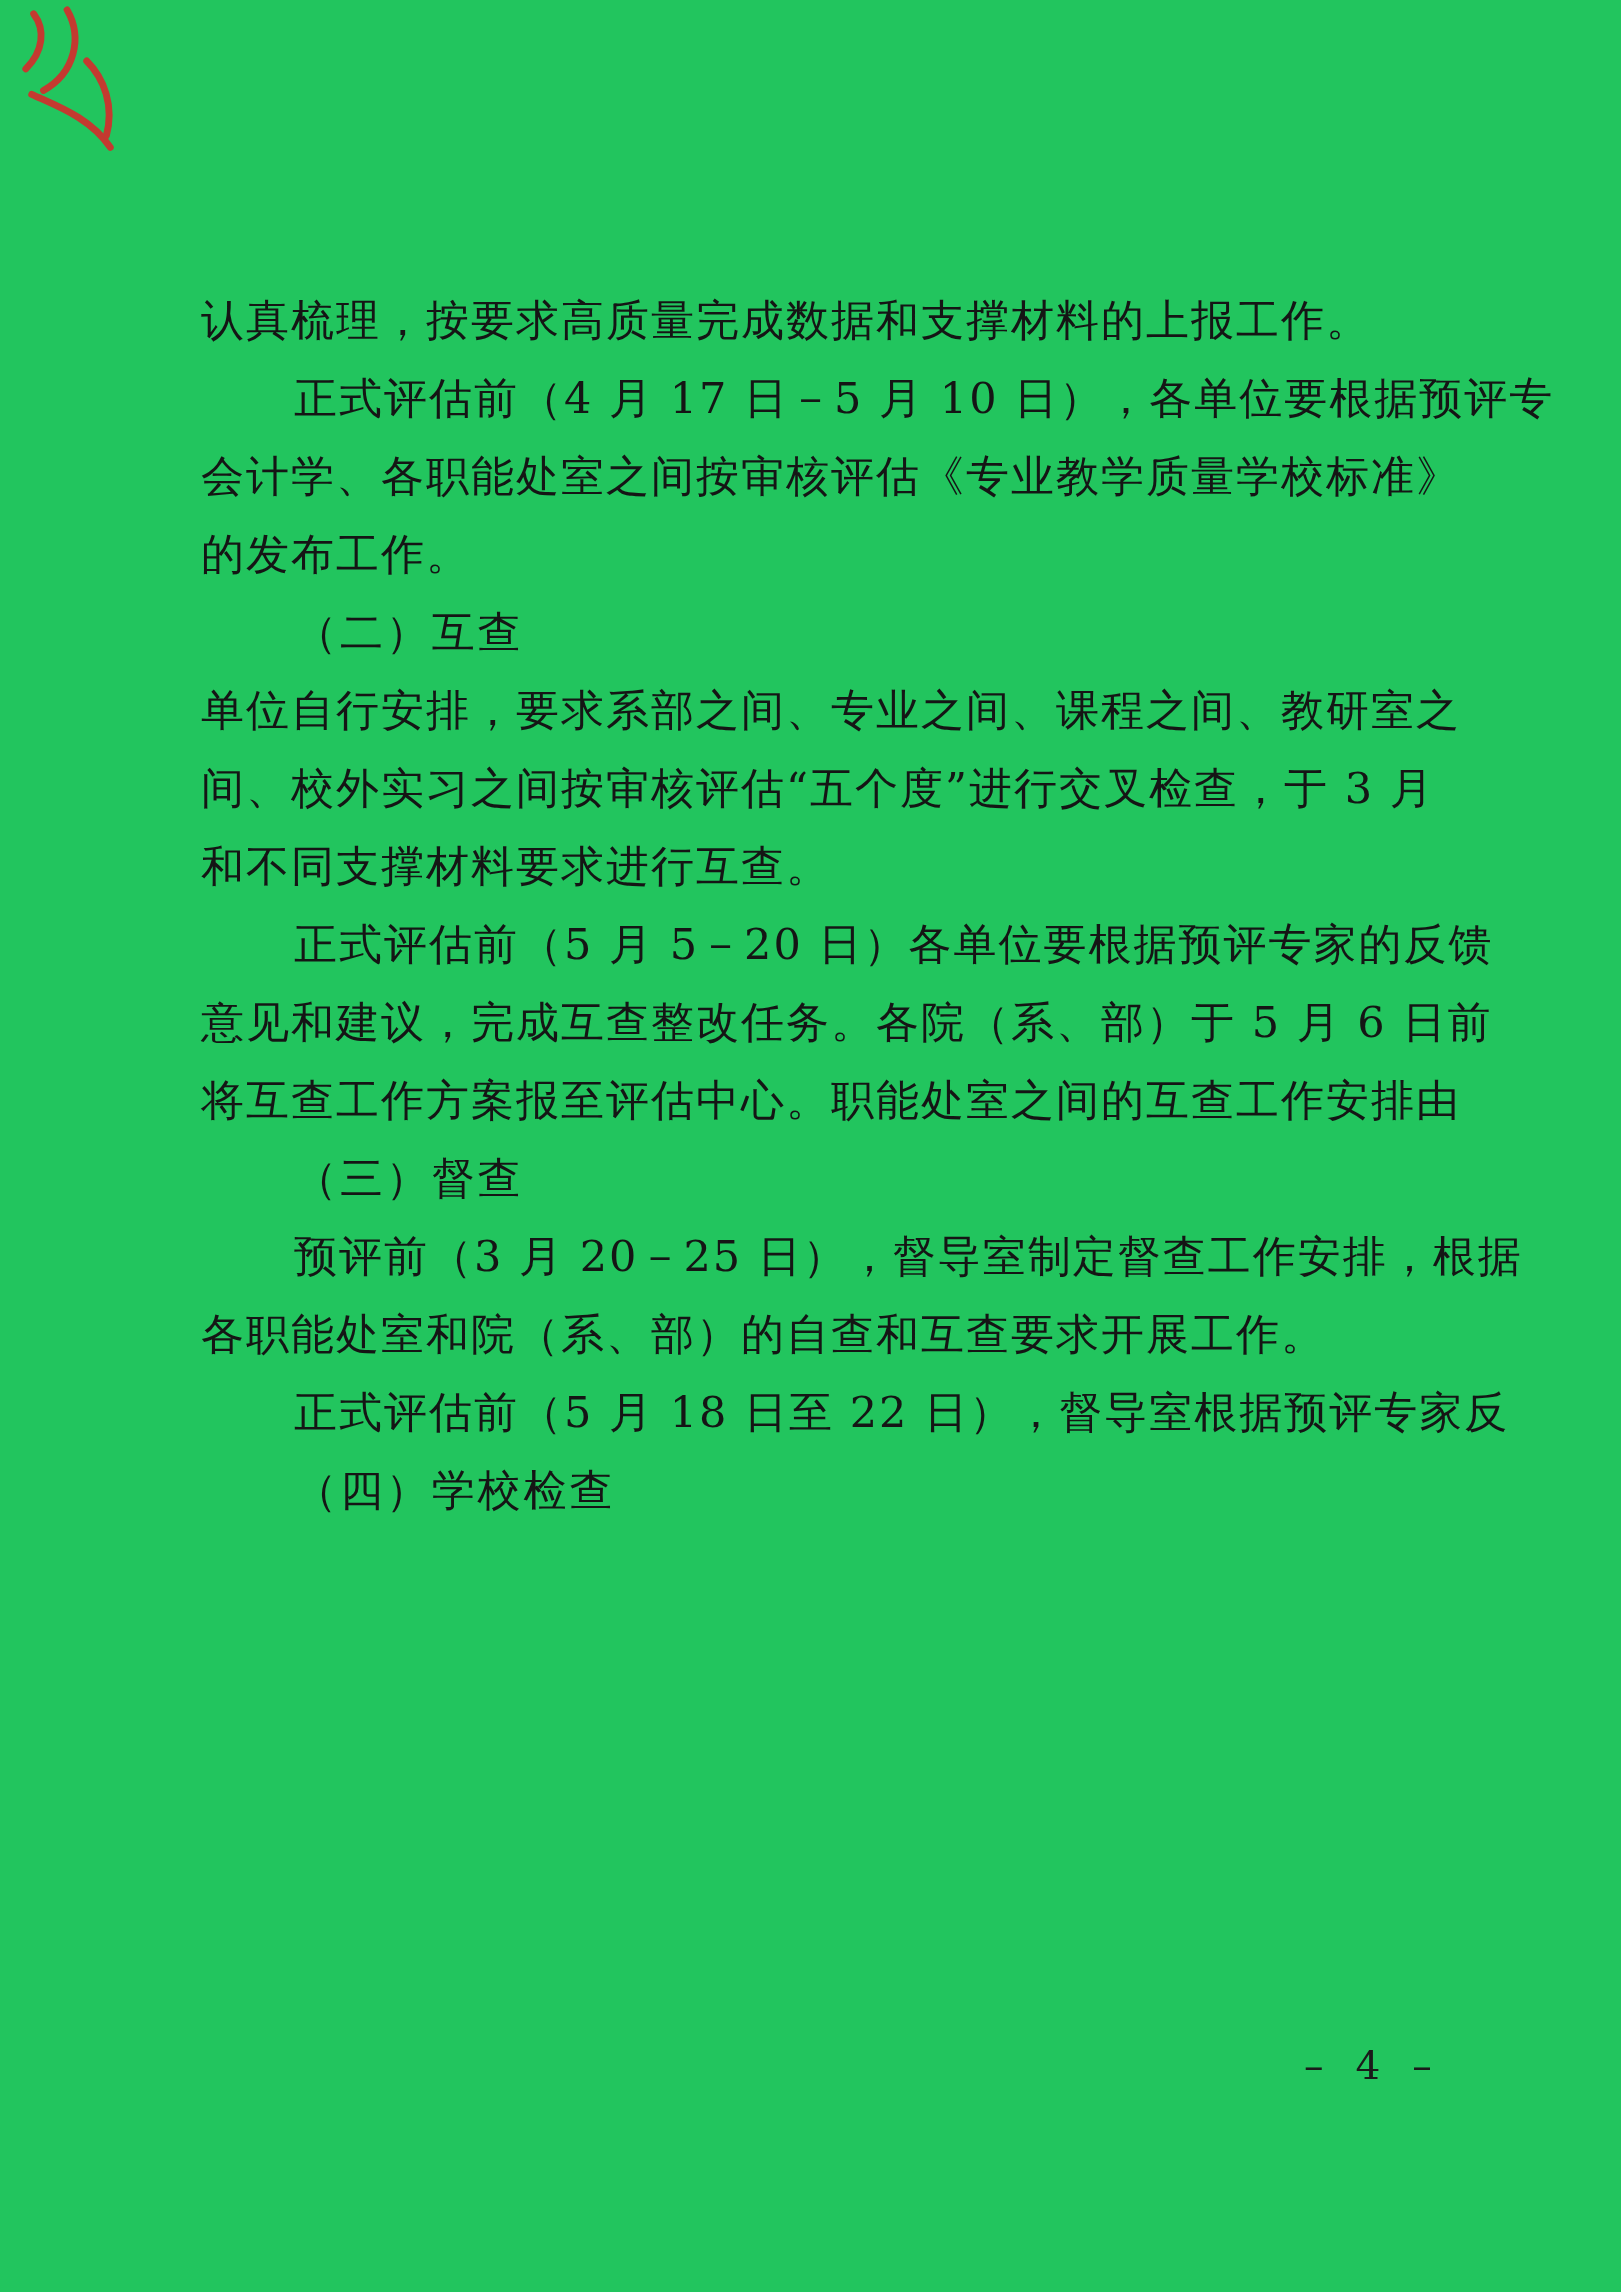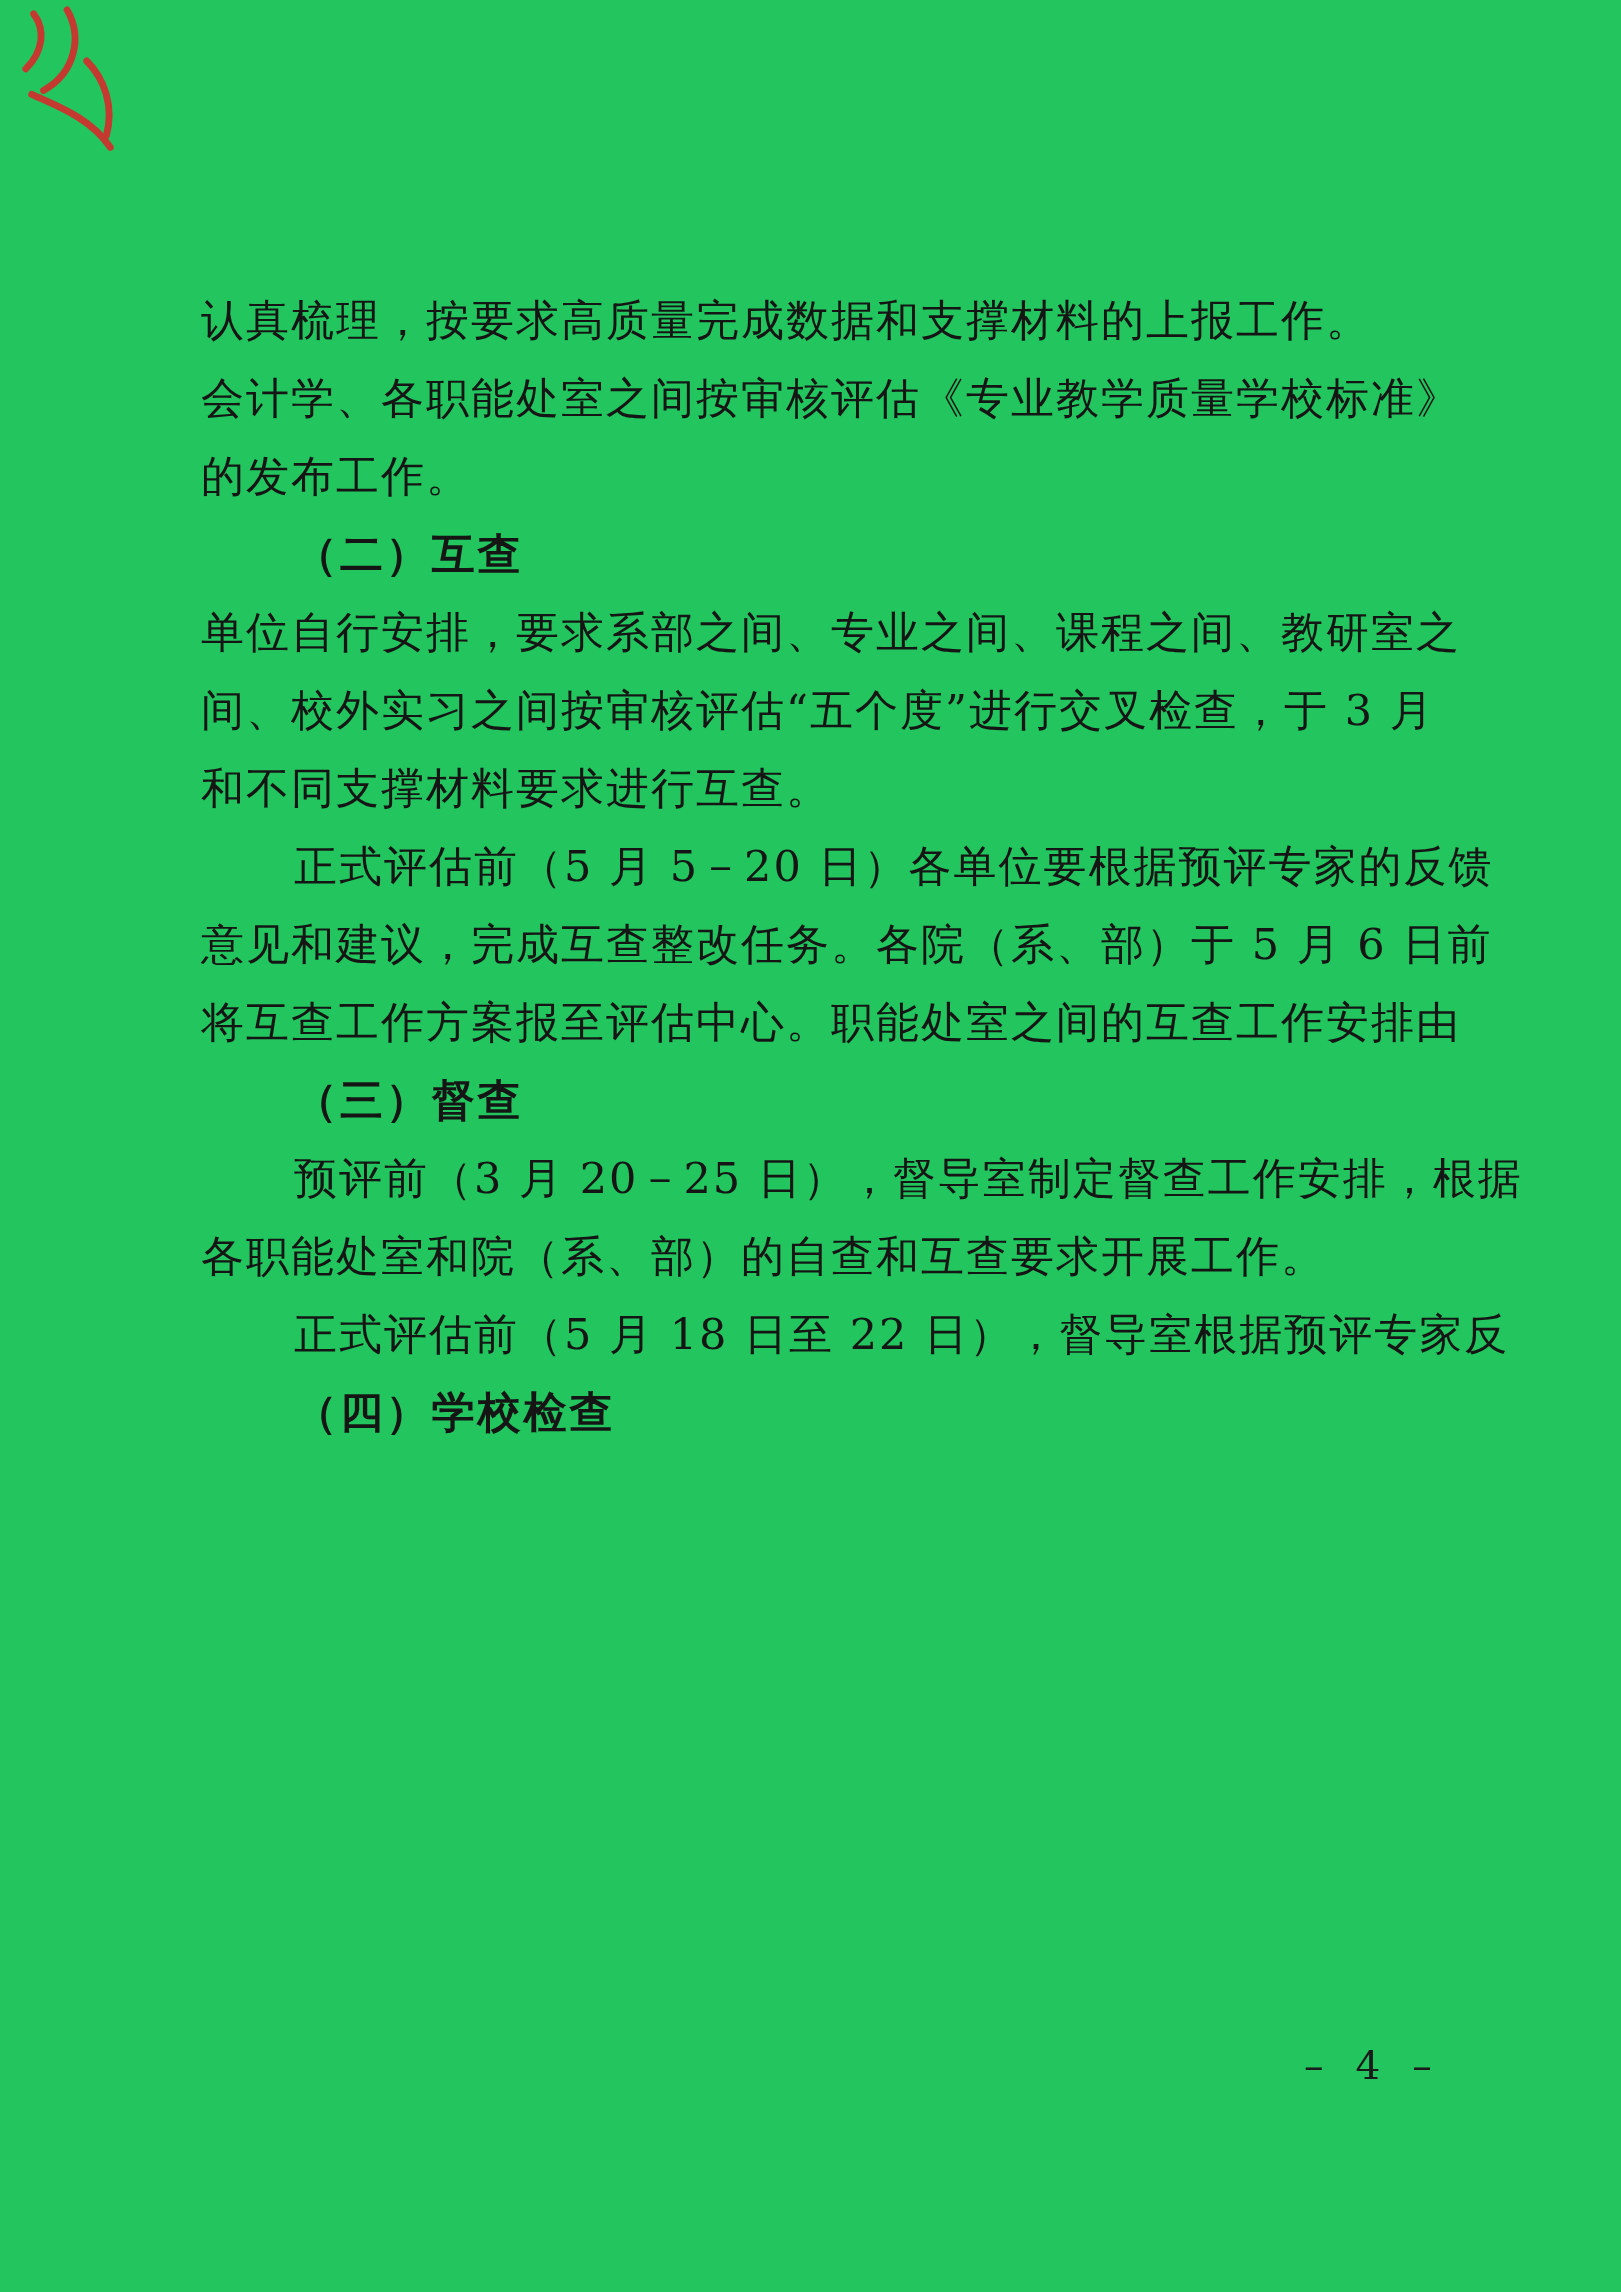--- a/index.html
+++ b/index.html
@@ -33,21 +33,21 @@
     height: 78px;
     line-height: 78px;
     font-size: 43px;
     letter-spacing: 2px;
     white-space: nowrap;
   }
   .line.indent {
     padding-left: 93px;
   }
   .line.heading {
-    font-weight: 700;
+    font-weight: 400;
     letter-spacing: 2.9px;
   }
   .page-number {
     position: absolute;
     left: 1304px;
     top: 2041px;
     font-size: 39px;
     letter-spacing: 9.8px;
     line-height: 49px;
     color: #1a1a1a;
@@ -61,20 +61,21 @@
 
   <svg class="red-scribble" viewBox="0 0 125 170" fill="none" stroke="#c43a30" stroke-width="7" stroke-linecap="round">
     <path d="M24,10 C36,26 34,48 16,66"></path>
     <path d="M58,6 C74,34 66,70 34,88"></path>
     <path d="M22,92 C48,104 82,116 102,146"></path>
     <path d="M78,58 C96,76 106,104 98,134"></path>
   </svg>
 
   <div class="content">
       <div class="line">认真梳理，按要求高质量完成数据和支撑材料的上报工作。</div>
+      <div class="line indent">正式评估前（4 月 17 日－5 月 10 日），各单位要根据预评专</div>
       <div class="line">会计学、各职能处室之间按审核评估《专业教学质量学校标准》</div>
       <div class="line">的发布工作。</div>
       <div class="line heading indent">（二）互查</div>
       <div class="line">单位自行安排，要求系部之间、专业之间、课程之间、教研室之</div>
       <div class="line">间、校外实习之间按审核评估“五个度”进行交叉检查，于 3 月</div>
       <div class="line">和不同支撑材料要求进行互查。</div>
       <div class="line indent">正式评估前（5 月 5－20 日）各单位要根据预评专家的反馈</div>
       <div class="line">意见和建议，完成互查整改任务。各院（系、部）于 5 月 6 日前</div>
       <div class="line">将互查工作方案报至评估中心。职能处室之间的互查工作安排由</div>
       <div class="line heading indent">（三）督查</div>

